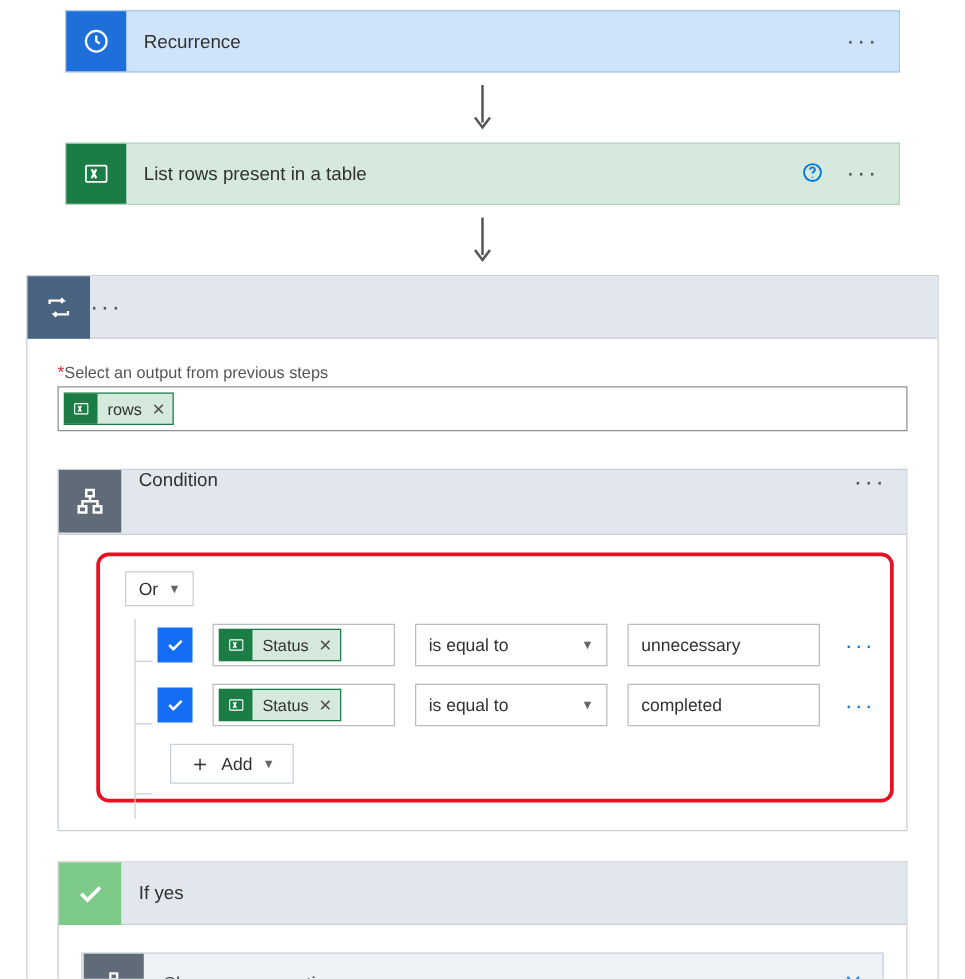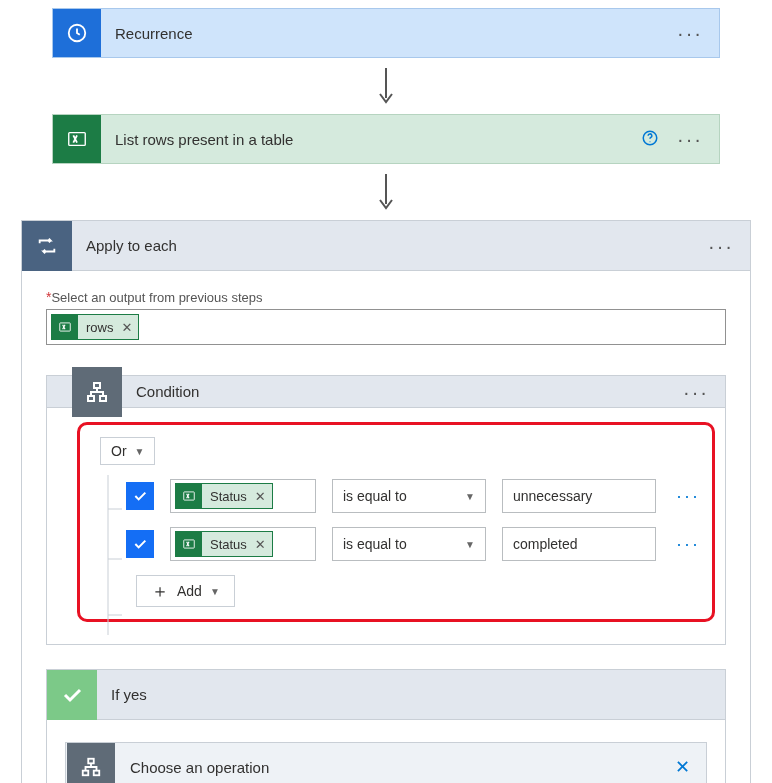--- a/index.html
+++ b/index.html
@@ -75,24 +75,23 @@
     width:26px; height:100%; background:#1c7c45; display:flex;align-items:center;justify-content:center;
   }
   .chip .chip-label { padding: 0 8px; }
   .chip .chip-x { padding-right:6px; color:#555; cursor:pointer; }
 
   .condition-wrap {
     margin: 30px 0 0 0;
     border:1px solid #c9cfd6;
   }
   .condition-header {
-    display:flex; align-items:center; height:32px;
+    display:flex; align-items:flex-start; height:52px;
     background:#e2e7ee;
     border-bottom:1px solid #c9cfd6;
-    padding-left:25px;
   }
   .condition-tile { background:#5f6b77; color:#fff; width:50px;height:50px;display:flex;align-items:center;justify-content:center;flex-shrink:0;}
   .condition-header .title { flex:1; padding-left:14px; font-size:15px;}
   .condition-header .actions { padding-right:16px; }
 
   .condition-body {
     padding: 14px 10px 22px 30px;
     position:relative;
   }
   .highlight-red {
@@ -216,21 +215,20 @@
   </div>
 
   <div class="apply-container">
     <div class="card apply-header">
       <div class="icon-tile apply-tile">
         <svg width="22" height="22" viewBox="0 0 24 24" fill="none" stroke="#fff" stroke-width="2">
           <path d="M4 9V6h12l-2-2m2 2-2 2"></path>
           <path d="M20 15v3H8l2 2m-2-2 2-2"></path>
         </svg>
       </div>
-      <div class="title">Apply to each</div>
       <div class="actions">
         <span class="ellipsis">···</span>
       </div>
     </div>
 
     <div class="apply-body">
       <div>
         <span class="req-star">*</span><span class="req-label">Select an output from previous steps</span>
       </div>
       <div class="output-box">

